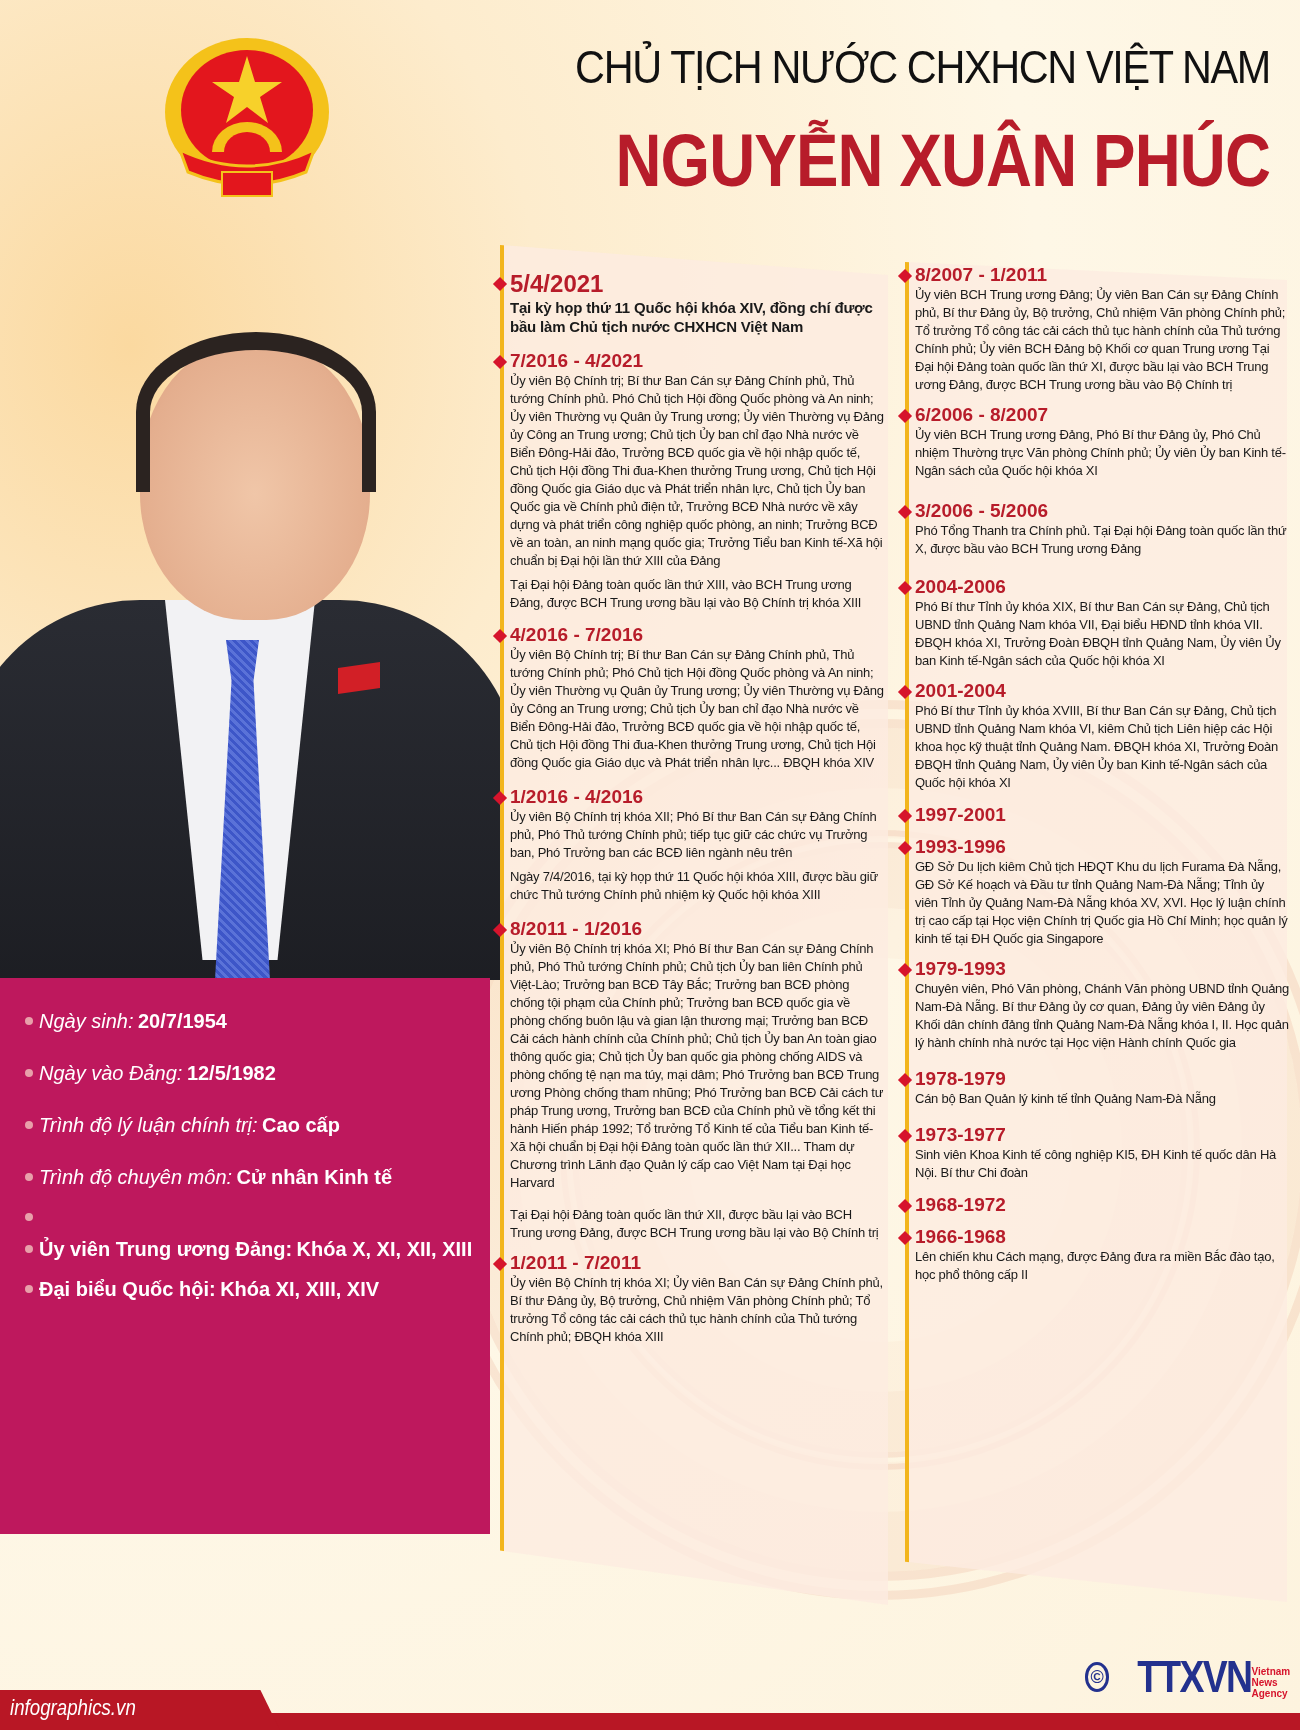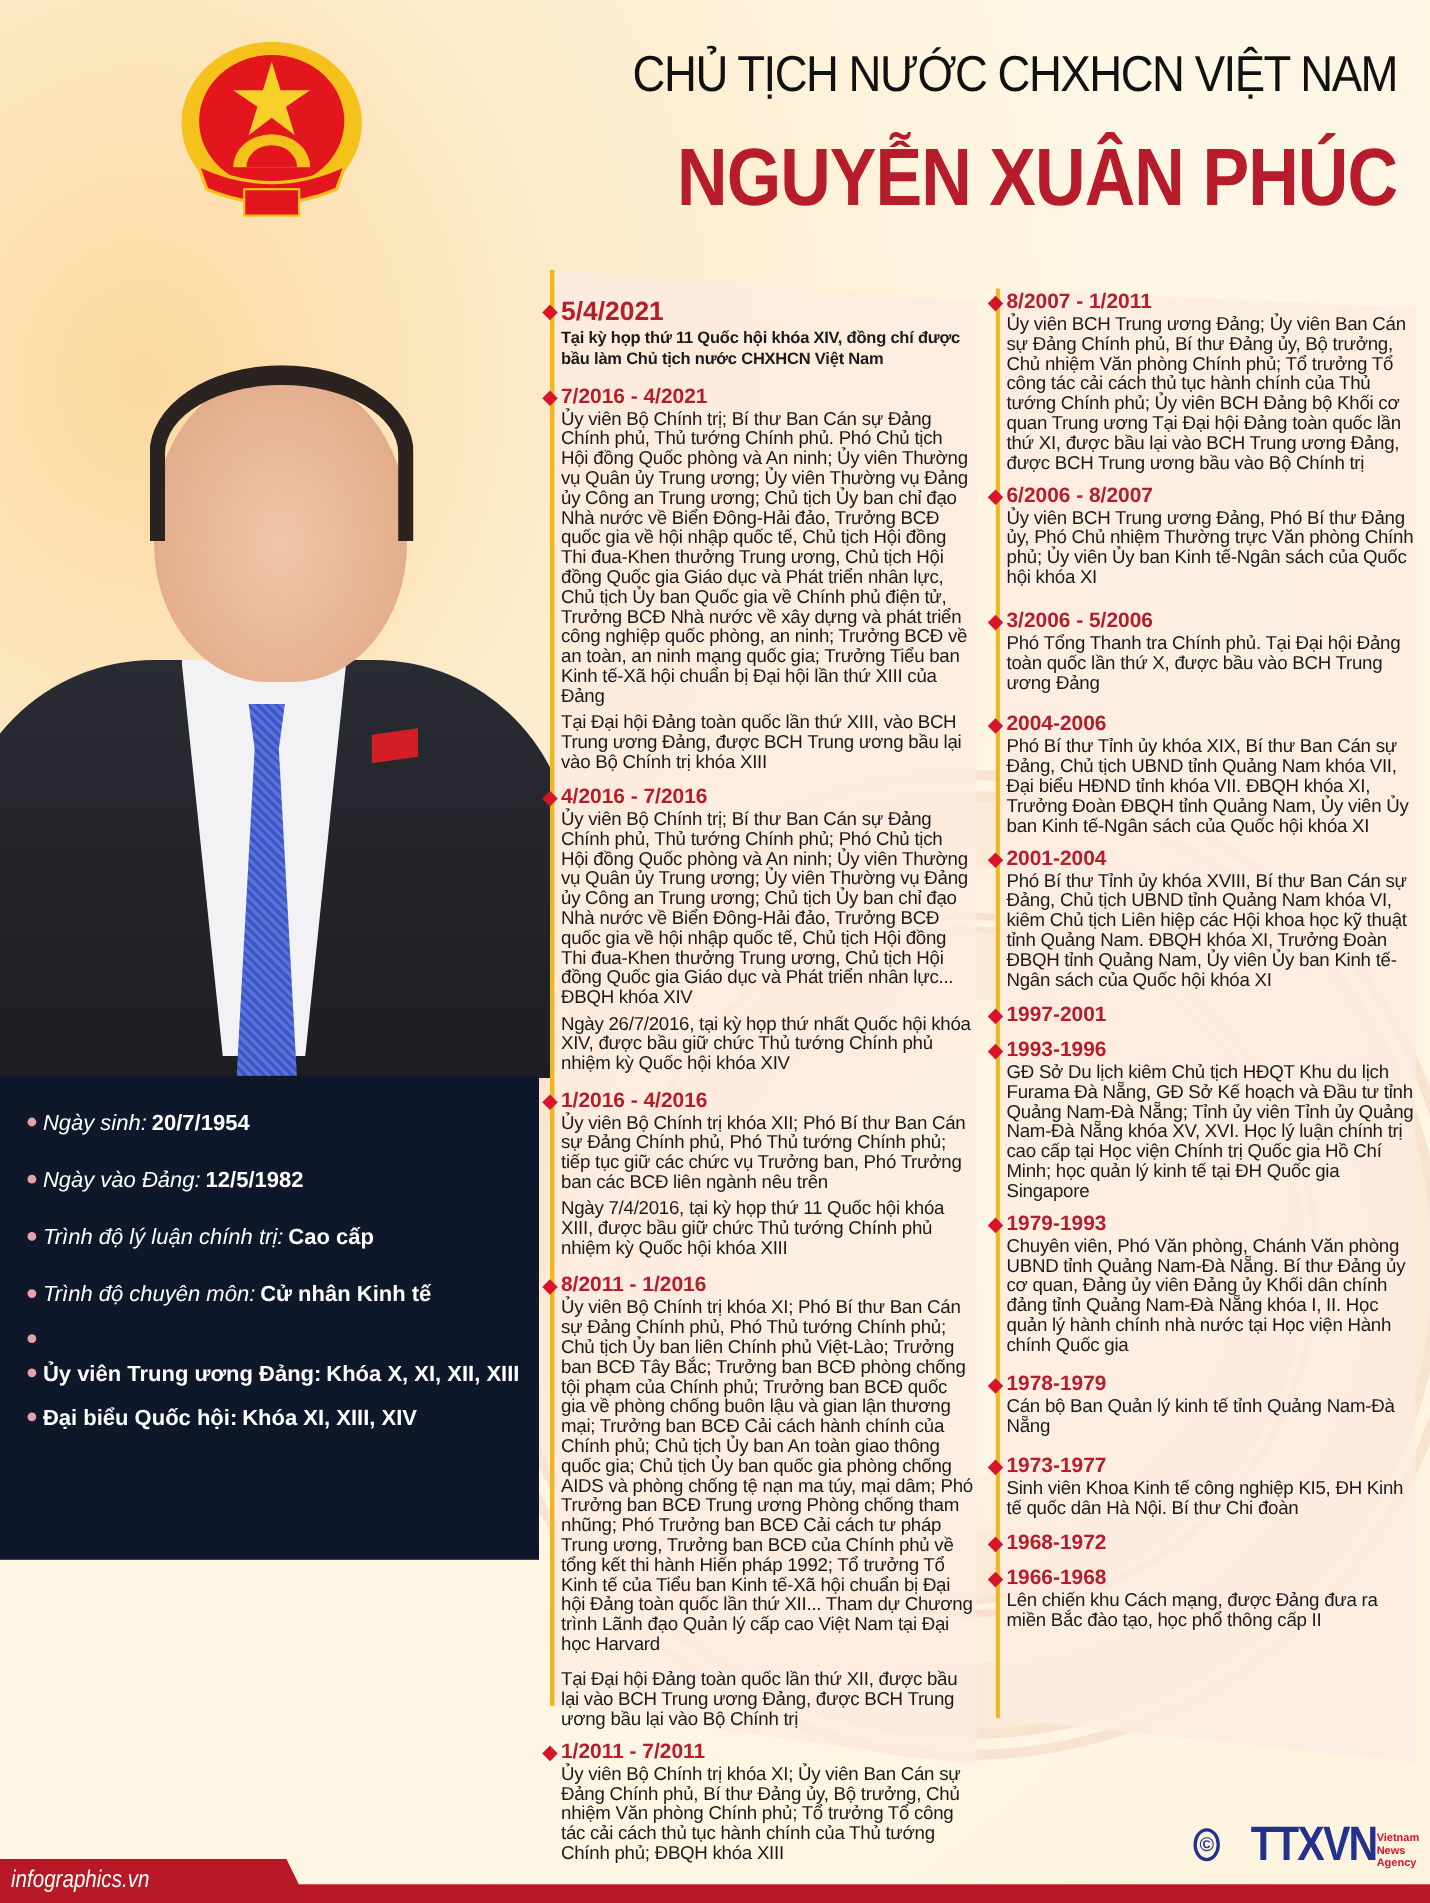--- a/index.html
+++ b/index.html
@@ -61,22 +61,22 @@
     border-top: 18px solid #2b2320; border-left: 14px solid #2b2320; border-right: 14px solid #2b2320;
     border-bottom: none;
   }
   .portrait .pin {
     position: absolute; left: 338px; top: 365px; width: 42px; height: 26px;
     background: #d21f26; transform: skewY(-8deg);
   }
 
   
   .info {
-    position: absolute; left: 0; top: 978px; width: 490px; height: 440px;
-    background: #0f172a; color: #fff; padding: 30px 0 0 25px;
+    position: absolute; left: 0; top: 978px; width: 490px; height: 556px;
+    background: #be185d; color: #fff; padding: 30px 0 0 25px;
   }
   .info-row { display: flex; align-items: baseline; margin-bottom: 0; }
   .info-row .dot {
     width: 8px; height: 8px; border-radius: 50%; background: #e8a0aa;
     margin-right: 6px; flex: none; position: relative; top: -3px;
   }
   .info-row .lab { font-style: italic; font-size: 20px; }
   .info-row .val { font-weight: bold; font-size: 20px; }
   .info-row.strong .lab { font-style: normal; font-weight: bold; }
   .info-row .txt { line-height: 27px; }
@@ -97,21 +97,21 @@
   .entries.right { left: 905px; top: 264px; width: 385px; }
   .entry { position: relative; padding-left: 10px; }
   .entry .diamond {
     position: absolute; left: -5px; top: 7px; width: 10px; height: 10px;
     background: #d6142c; transform: rotate(45deg);
   }
   .entry .date { color: #b71c2a; font-weight: bold; font-size: 19px; line-height: 22px; }
   .entry .date.big { font-size: 24px; line-height: 28px; }
   .entry p {
     font-family: "Liberation Sans Narrow", "Liberation Sans", sans-serif;
-    font-size: 17px; line-height: 18px; color: #1a1a1a; letter-spacing: -0.25px;
+    font-size: 13px; line-height: 18px; color: #1a1a1a; letter-spacing: -0.25px;
   }
   .entry p.lead { font-weight: bold; font-size: 15px; line-height: 19px; letter-spacing: -0.2px; }
   .entry p + p { margin-top: 6px; }
 
   
   .footer-strip { position: absolute; left: 0; top: 1713px; width: 1300px; height: 17px; background: #b81725; }
   .footer-tab {
     position: absolute; left: 0; top: 1690px; width: 280px; height: 40px; background: #b81725;
     clip-path: polygon(0 0, 93% 0, 100% 100%, 0 100%);
   }
@@ -205,21 +205,20 @@
   <div class="entry" style="margin-bottom:12px">
     <span class="diamond"></span>
     <div class="date">7/2016 - 4/2021</div>
     <p>Ủy viên Bộ Chính trị; Bí thư Ban Cán sự Đảng Chính phủ, Thủ tướng Chính phủ. Phó Chủ tịch Hội đồng Quốc phòng và An ninh; Ủy viên Thường vụ Quân ủy Trung ương; Ủy viên Thường vụ Đảng ủy Công an Trung ương; Chủ tịch Ủy ban chỉ đạo Nhà nước về Biển Đông-Hải đảo, Trưởng BCĐ quốc gia về hội nhập quốc tế, Chủ tịch Hội đồng Thi đua-Khen thưởng Trung ương, Chủ tịch Hội đồng Quốc gia Giáo dục và Phát triển nhân lực, Chủ tịch Ủy ban Quốc gia về Chính phủ điện tử, Trưởng BCĐ Nhà nước về xây dựng và phát triển công nghiệp quốc phòng, an ninh; Trưởng BCĐ về an toàn, an ninh mạng quốc gia; Trưởng Tiểu ban Kinh tế-Xã hội chuẩn bị Đại hội lần thứ XIII của Đảng</p>
     <p>Tại Đại hội Đảng toàn quốc lần thứ XIII, vào BCH Trung ương Đảng, được BCH Trung ương bầu lại vào Bộ Chính trị khóa XIII</p>
   </div>
   <div class="entry" style="margin-bottom:14px">
     <span class="diamond"></span>
     <div class="date">4/2016 - 7/2016</div>
     <p>Ủy viên Bộ Chính trị; Bí thư Ban Cán sự Đảng Chính phủ, Thủ tướng Chính phủ; Phó Chủ tịch Hội đồng Quốc phòng và An ninh; Ủy viên Thường vụ Quân ủy Trung ương; Ủy viên Thường vụ Đảng ủy Công an Trung ương; Chủ tịch Ủy ban chỉ đạo Nhà nước về Biển Đông-Hải đảo, Trưởng BCĐ quốc gia về hội nhập quốc tế, Chủ tịch Hội đồng Thi đua-Khen thưởng Trung ương, Chủ tịch Hội đồng Quốc gia Giáo dục và Phát triển nhân lực... ĐBQH khóa XIV</p>
-    <p>Ngày 26/7/2016, tại kỳ họp thứ nhất Quốc hội khóa XIV, được bầu giữ chức Thủ tướng Chính phủ nhiệm kỳ Quốc hội khóa XIV</p>
   </div>
   <div class="entry" style="margin-bottom:14px">
     <span class="diamond"></span>
     <div class="date">1/2016 - 4/2016</div>
     <p>Ủy viên Bộ Chính trị khóa XII; Phó Bí thư Ban Cán sự Đảng Chính phủ, Phó Thủ tướng Chính phủ; tiếp tục giữ các chức vụ Trưởng ban, Phó Trưởng ban các BCĐ liên ngành nêu trên</p>
     <p>Ngày 7/4/2016, tại kỳ họp thứ 11 Quốc hội khóa XIII, được bầu giữ chức Thủ tướng Chính phủ nhiệm kỳ Quốc hội khóa XIII</p>
   </div>
   <div class="entry" style="margin-bottom:10px">
     <span class="diamond"></span>
     <div class="date">8/2011 - 1/2016</div>

